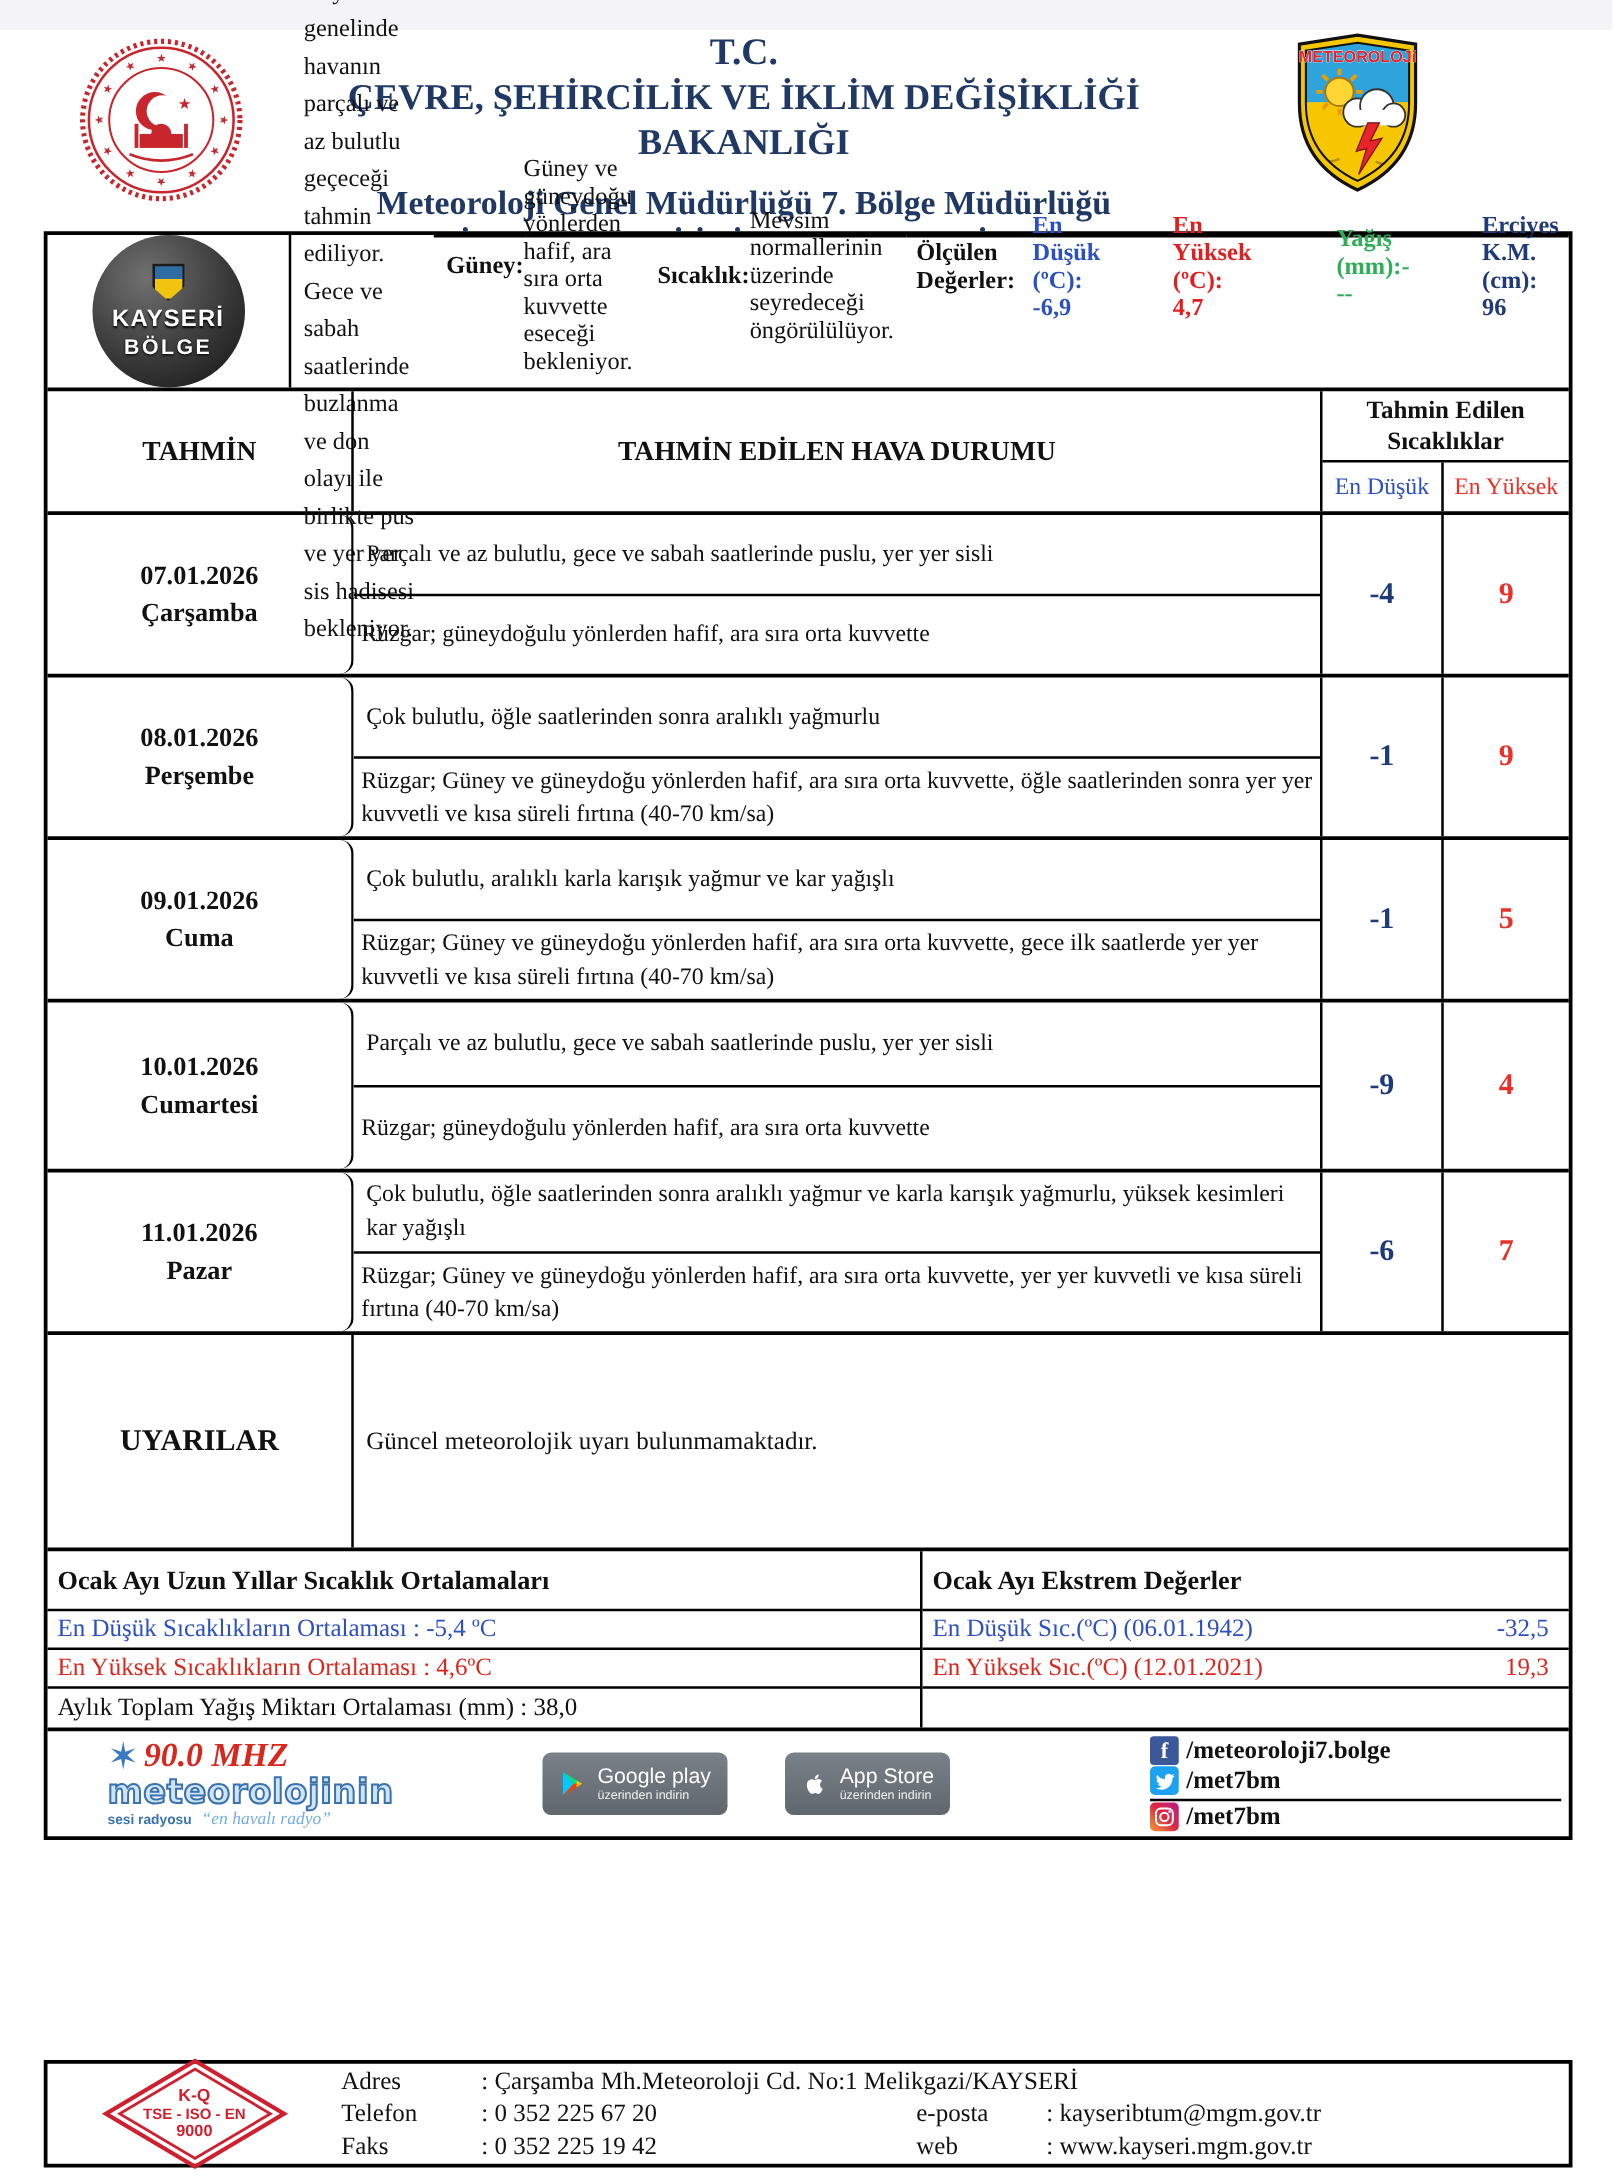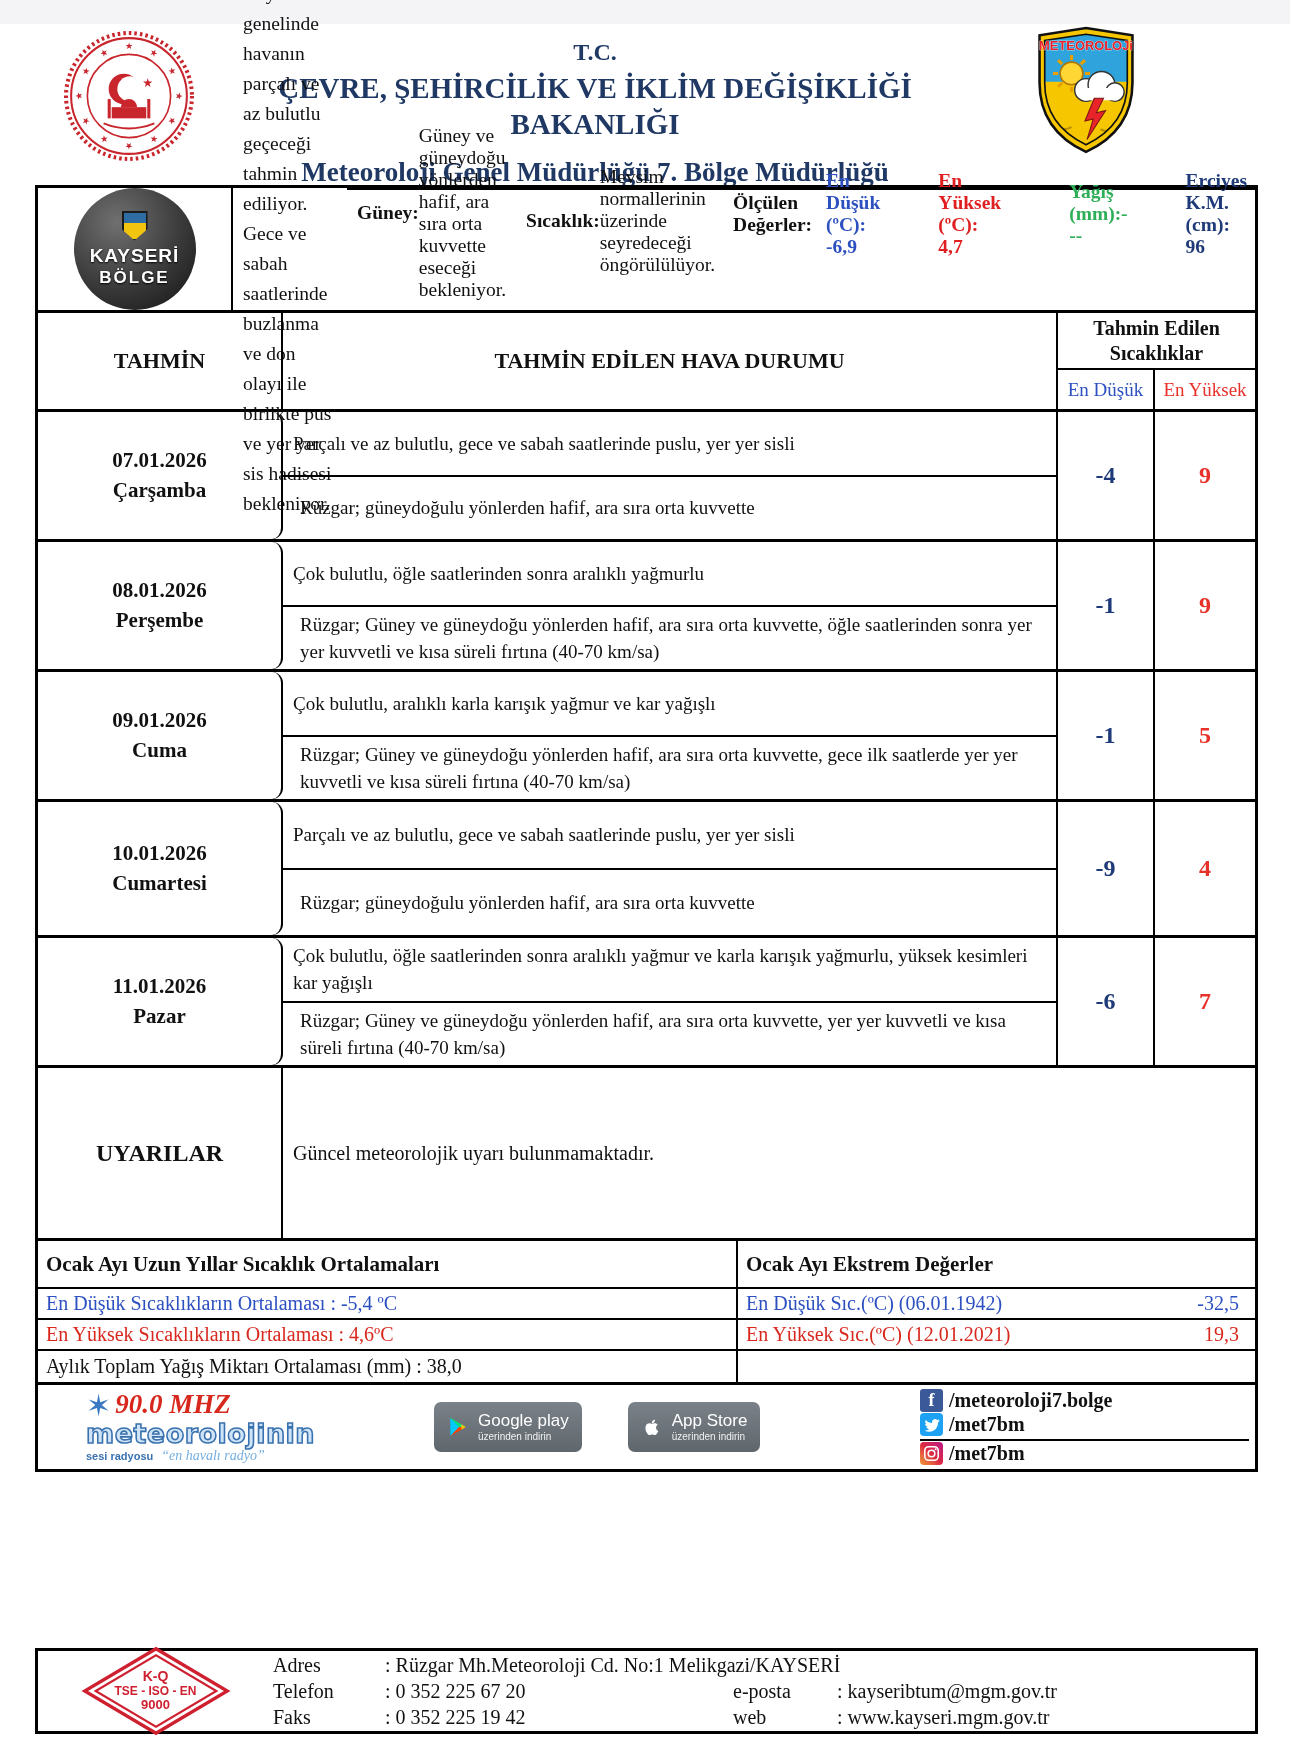--- a/index.html
+++ b/index.html
@@ -4,21 +4,21 @@
 <style>
   html,body{margin:0;padding:0;background:#fff;}
   .page{position:relative;width:1290px;height:1743px;background:#fff;font-family:"Liberation Serif",serif;color:#111;overflow:hidden;}
   .topband{position:absolute;top:0;left:0;right:0;height:24px;background:#f4f4f6;}
 
   
   .masthead{position:absolute;top:24px;left:35px;width:1223px;height:150px;}
   .seal{position:absolute;left:28px;top:6px;width:132px;height:132px;}
   .shield{position:absolute;right:120px;top:2px;width:104px;height:128px;}
   .titles{position:absolute;left:170px;width:780px;top:0;text-align:center;color:#1f3864;font-weight:bold;}
-  .t1{font-size:24px;line-height:36px;margin-top:10px;}
+  .t1{font-size:30px;line-height:36px;}
   .t2{font-size:29px;line-height:36px;}
   .t3{font-size:27px;line-height:34px;margin-top:13px;}
   .t4{font-size:27px;line-height:34px;}
 
   
   .doc{position:absolute;top:185px;left:35px;width:1223px;border:3px solid #000;box-sizing:border-box;background:#fff;}
   .bt2{border-top:2px solid #000;}
   .bt3{border-top:3px solid #000;}
 
   
@@ -48,21 +48,21 @@
   .fh-temps-title{height:57px;border-bottom:2px solid #000;box-sizing:border-box;display:flex;flex-direction:column;align-items:center;justify-content:center;font-weight:bold;font-size:20px;line-height:25px;}
   .fh-temps-sub{flex:1;display:flex;}
   .fh-min{width:97px;border-right:2px solid #000;box-sizing:border-box;display:flex;align-items:center;justify-content:center;color:#2d50c0;font-size:19px;}
   .fh-max{flex:1;display:flex;align-items:center;justify-content:center;color:#e8312a;font-size:19px;}
 
   
   .fr{display:flex;}
   .fc-date{width:245px;border-right:2px solid #000;box-sizing:border-box;display:flex;flex-direction:column;align-items:center;justify-content:center;gap:5px;font-weight:bold;font-size:21px;border-radius:11px;}
   .fc-main{width:775px;border-right:2px solid #000;box-sizing:border-box;display:flex;flex-direction:column;font-size:19px;}
   .fc-weather{flex:1;display:flex;align-items:center;padding:2px 10px;line-height:27px;border-bottom:2px solid #000;box-sizing:border-box;}
-  .fc-wind{flex:1;display:flex;align-items:center;padding:2px 17px;line-height:27px;box-sizing:border-box;border-radius:19px;}
+  .fc-wind{flex:1;display:flex;align-items:center;padding:2px 6px;line-height:27px;box-sizing:border-box;border-radius:19px;}
   .fc-min{width:97px;border-right:2px solid #000;box-sizing:border-box;display:flex;align-items:center;justify-content:center;font-weight:bold;font-size:24px;color:#1f3a78;}
   .fc-max{flex:1;display:flex;align-items:center;justify-content:center;font-weight:bold;font-size:24px;color:#e8312a;}
   .h127{height:127px;} .h133{height:133px;}
 
   
   .warn{display:flex;height:170px;}
   .warn-label{width:245px;border-right:2px solid #000;box-sizing:border-box;display:flex;align-items:center;justify-content:center;font-weight:bold;font-size:24px;}
   .warn-text{flex:1;display:flex;align-items:center;padding:0 10px;font-size:20px;}
 
   
@@ -408,21 +408,21 @@
         <div class="tse-d2"></div>
         <div class="tse-text">
           <div class="tse-kq">K-Q</div>
           <div class="tse-mid">TSE - ISO - EN</div>
           <div class="tse-9000">9000</div>
         </div>
       </div>
     </div>
     <div class="contact-grid">
       <div>Adres</div>
-      <div class="c-span3">: Rüzgar Mh.Meteoroloji Cd. No:1 Melikgazi/KAYSERİ</div>
+      <div class="c-span3">: Çarşamba Mh.Meteoroloji Cd. No:1 Melikgazi/KAYSERİ</div>
       <div>Telefon</div>
       <div>: 0 352 225 67 20</div>
       <div>e-posta</div>
       <div>: kayseribtum@mgm.gov.tr</div>
       <div>Faks</div>
       <div>: 0 352 225 19 42</div>
       <div>web</div>
       <div>: www.kayseri.mgm.gov.tr</div>
     </div>
   </div>

